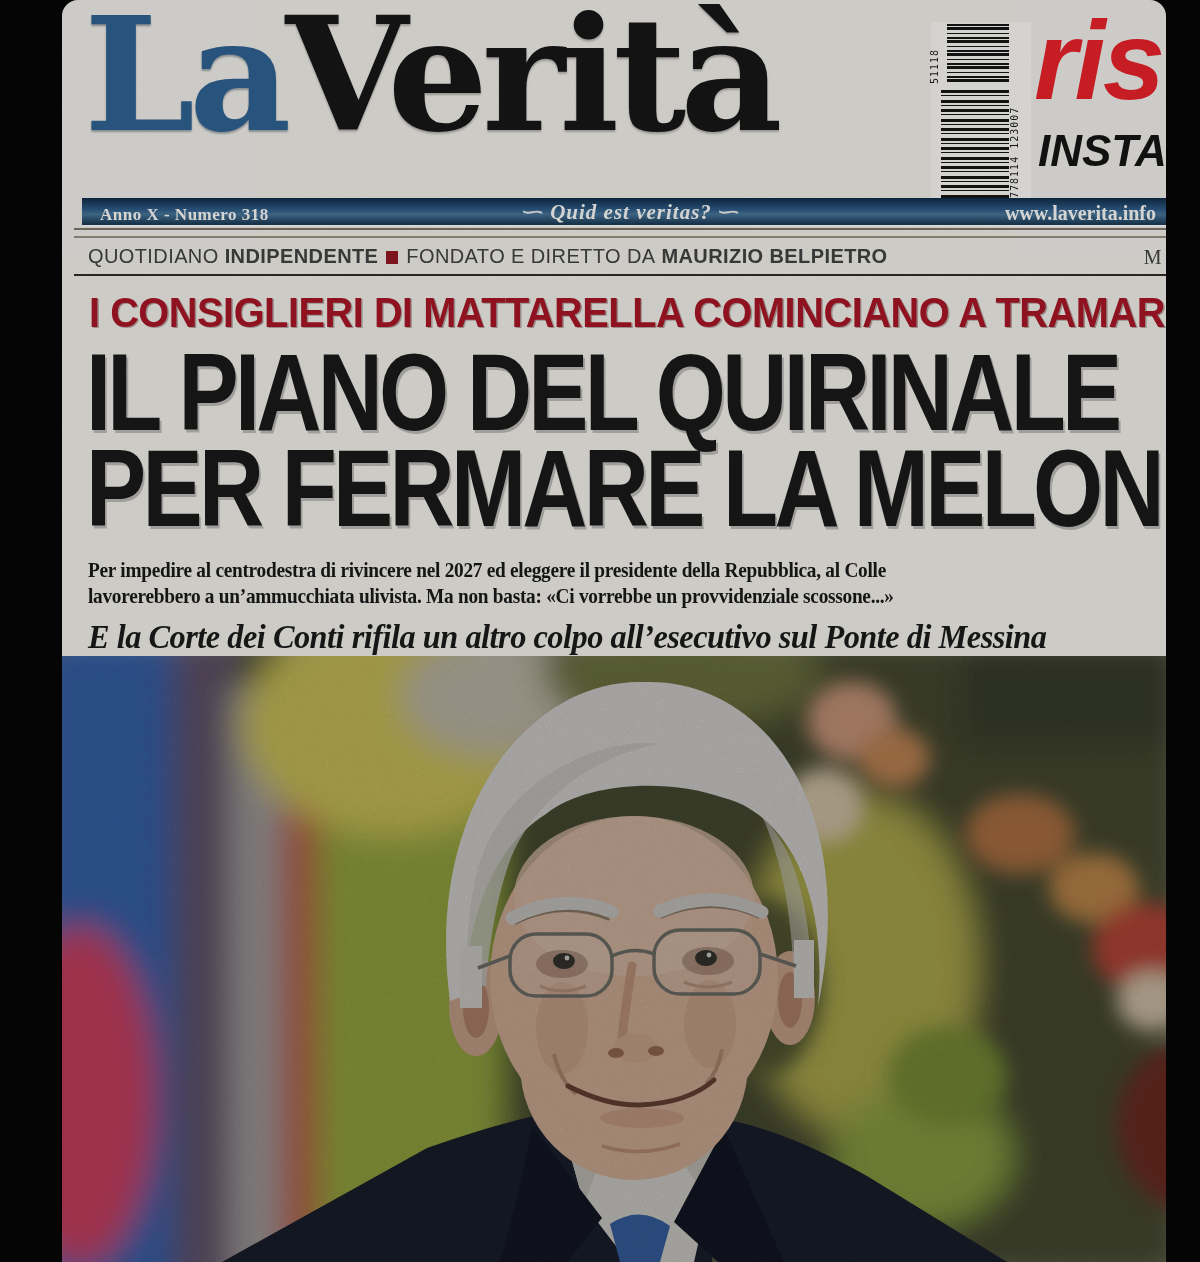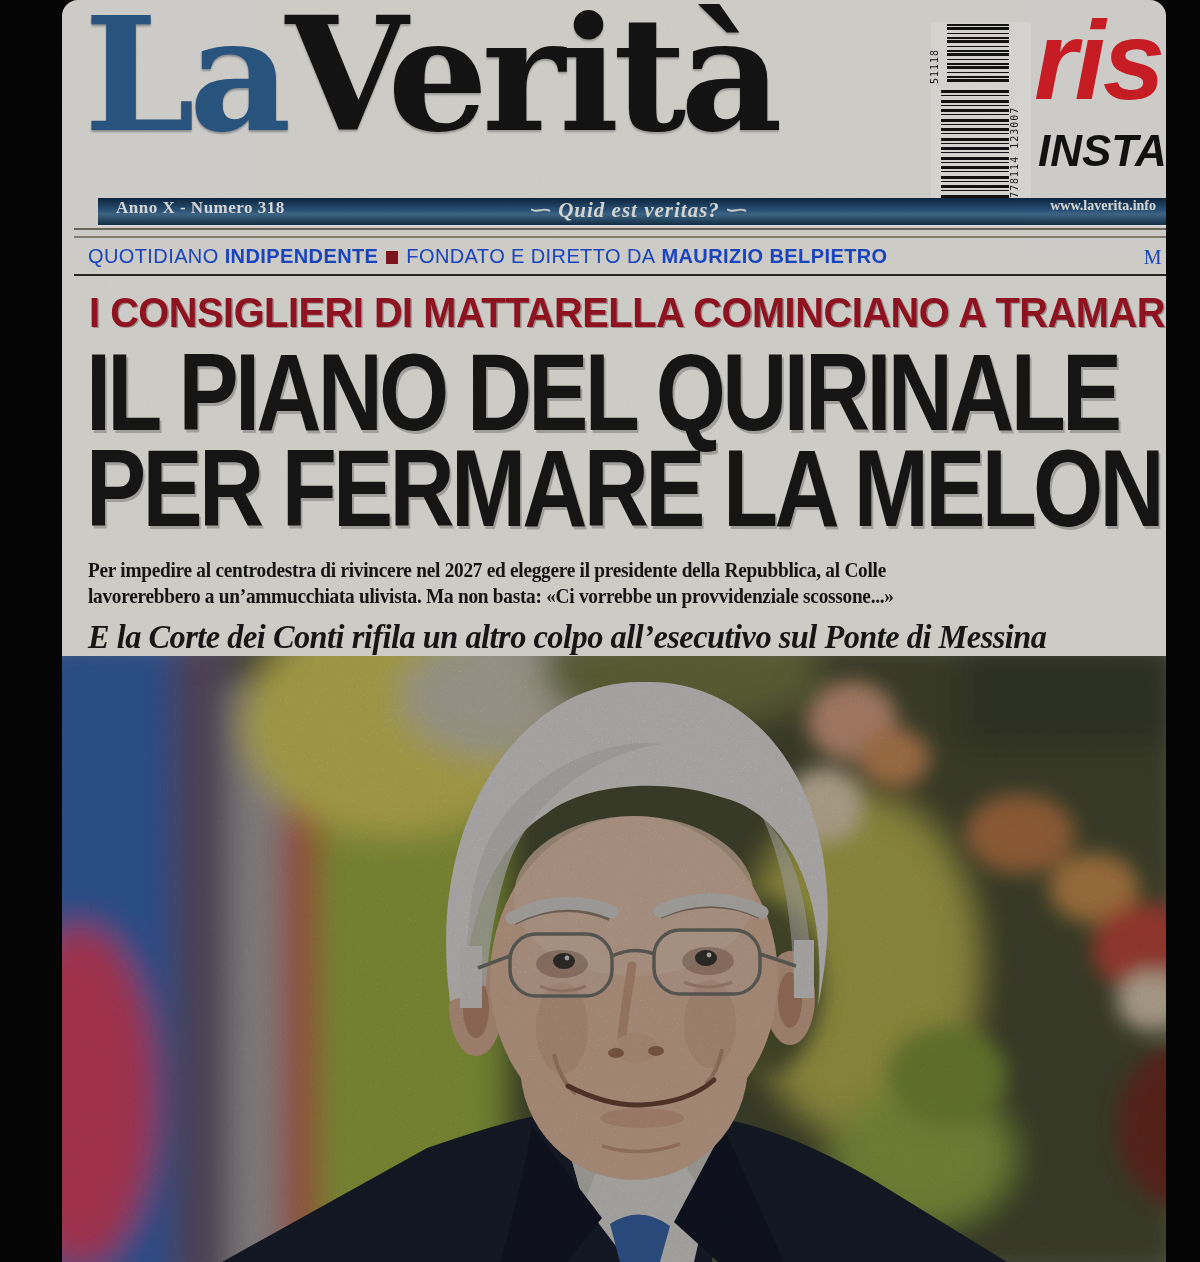--- a/index.html
+++ b/index.html
@@ -24,33 +24,33 @@
      writing-mode:vertical-rl;transform:rotate(180deg);letter-spacing:1px;}
   .barcode .addon-num{left:-2px;top:0;font-size:10px;height:62px;}
   .barcode .main-num{left:78px;top:62px;font-size:10px;height:128px;}
   
   .promo{position:absolute;left:972px;top:8px;width:220px;height:190px;}
   .promo .rist{position:absolute;left:0;top:-12px;font-style:italic;font-weight:bold;
       font-size:112px;color:var(--promo-red,#e2222a);letter-spacing:-3px;}
   .promo .instant{position:absolute;left:4px;top:118px;font-style:italic;font-weight:bold;
       font-size:44px;color:#141414;letter-spacing:0px;}
   
-  .blue-bar{position:relative;margin-left:36px;height:27px;
+  .blue-bar{position:relative;margin-left:20px;height:27px;
       background:linear-gradient(180deg,#0e2a45 0%,#2f5c86 45%,#467294 60%,#16344f 100%);
-      display:flex;align-items:flex-start;color:#f2f2ef;
+      display:flex;align-items:flex-end;color:#f2f2ef;
       font-family:"Liberation Serif",serif;font-weight:bold;font-size:17px;
       box-shadow:0 1px 0 #fff;}
   .blue-bar .edition{margin-left:18px;letter-spacing:.5px;}
   .blue-bar .motto{position:absolute;left:14px;right:0;text-align:center;
       font-style:italic;font-size:21px;letter-spacing:1px;}
   .blue-bar .orn{font-style:normal;display:inline-block;transform:scaleX(1.9);opacity:.9;
       font-family:"DejaVu Sans",sans-serif;font-size:16px;vertical-align:2px;padding:0 10px;}
-  .blue-bar .website{margin-left:auto;margin-right:10px;font-size:14px;}
+  .blue-bar .website{margin-left:auto;margin-right:10px;font-size:20px;}
   .double-rule{margin-left:12px;height:6px;border-top:2px solid #7c7466;border-bottom:2px solid #958d7e;margin-top:3px;}
-  .dateline{position:relative;margin:7px 0 0 26px;font-size:20px;color:#1d4ed8;letter-spacing:.4px;white-space:nowrap;}
+  .dateline{position:relative;margin:7px 0 0 26px;font-size:20px;color:#404040;letter-spacing:.4px;white-space:nowrap;}
   .dateline b{font-weight:bold;}
   .red-square{display:inline-block;width:12px;height:13px;background:var(--dateline-red,#8f1622);
       margin:0 8px;vertical-align:-1px;}
   .dateline .cut-right{position:absolute;right:4px;top:1px;font-family:"Liberation Serif",serif;font-size:20px;}
   .rule-dark{margin-left:12px;margin-top:6px;border-top:2.5px solid #2e2b28;}
   
   .kicker{margin:12px 0 0 27px;color:var(--kicker-red,#a31524);font-weight:bold;font-size:41px;
       letter-spacing:-.5px;white-space:nowrap;display:inline-block;transform:scale(.97,1.05);
       transform-origin:left top;text-shadow:1.5px 1.5px 0 rgba(40,0,0,.3);}
   .headline{margin:4px 0 0 24px;color:#191919;font-weight:bold;text-align:right;}

